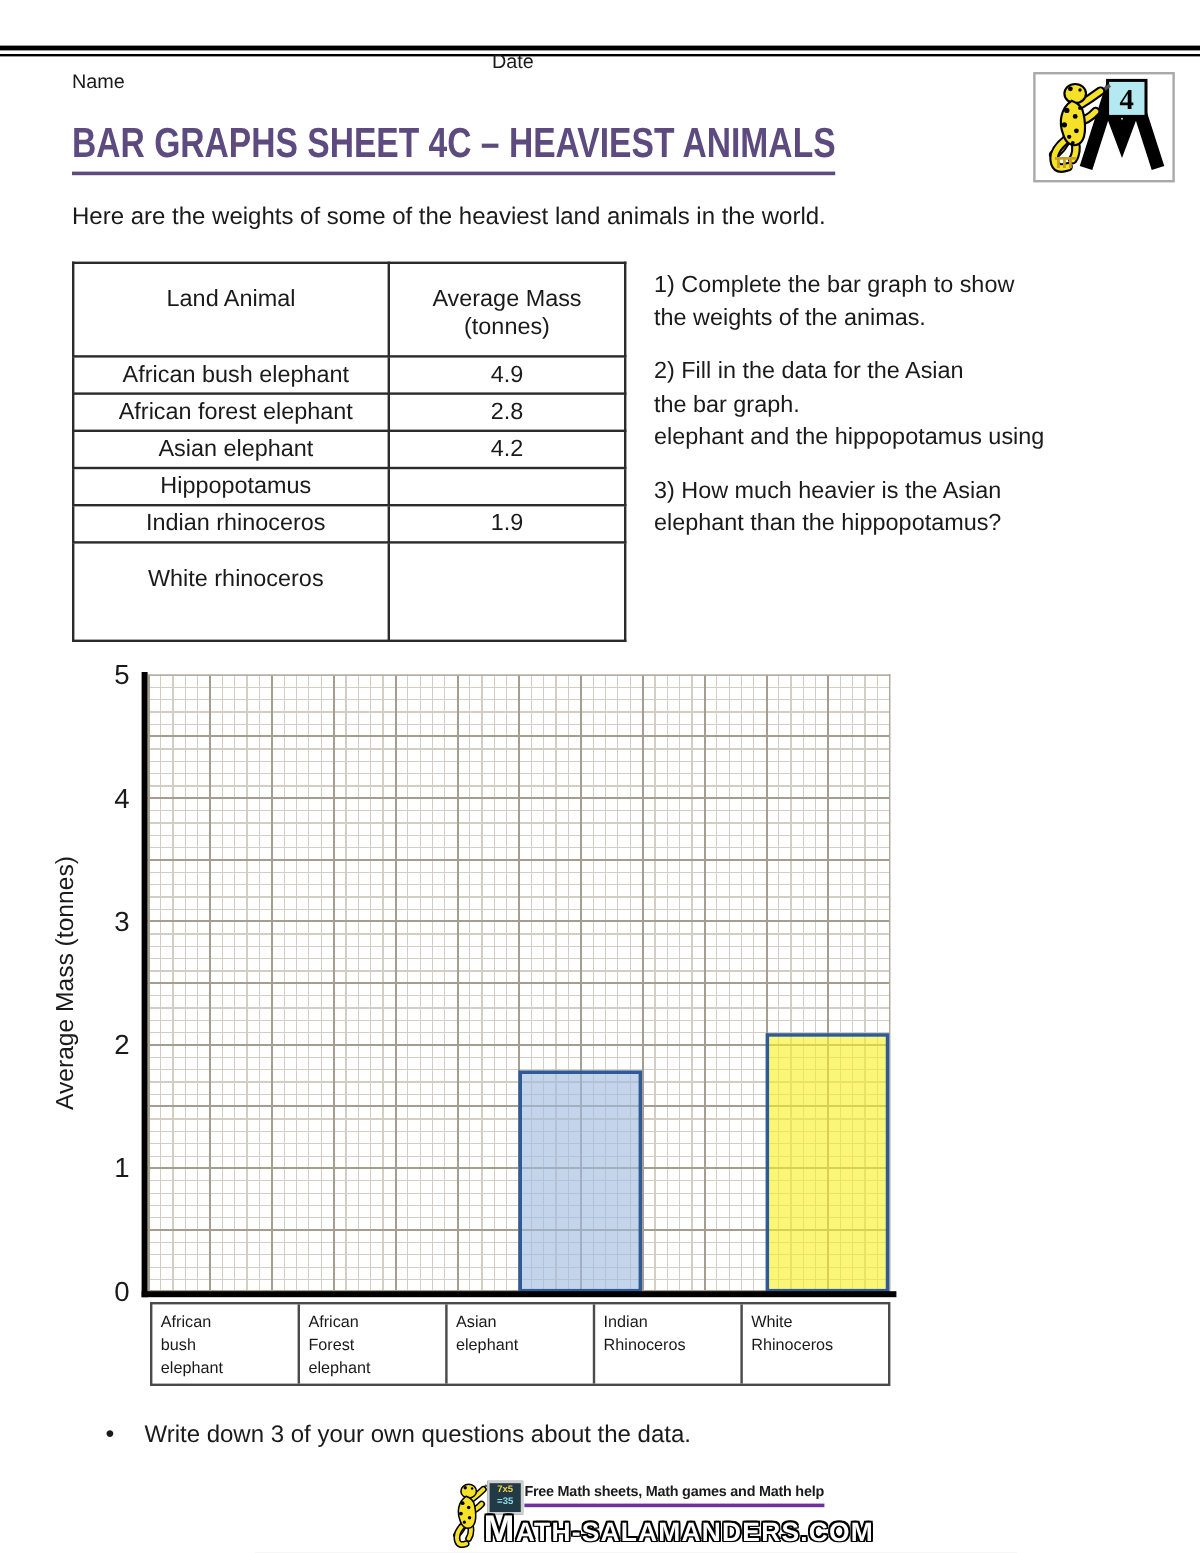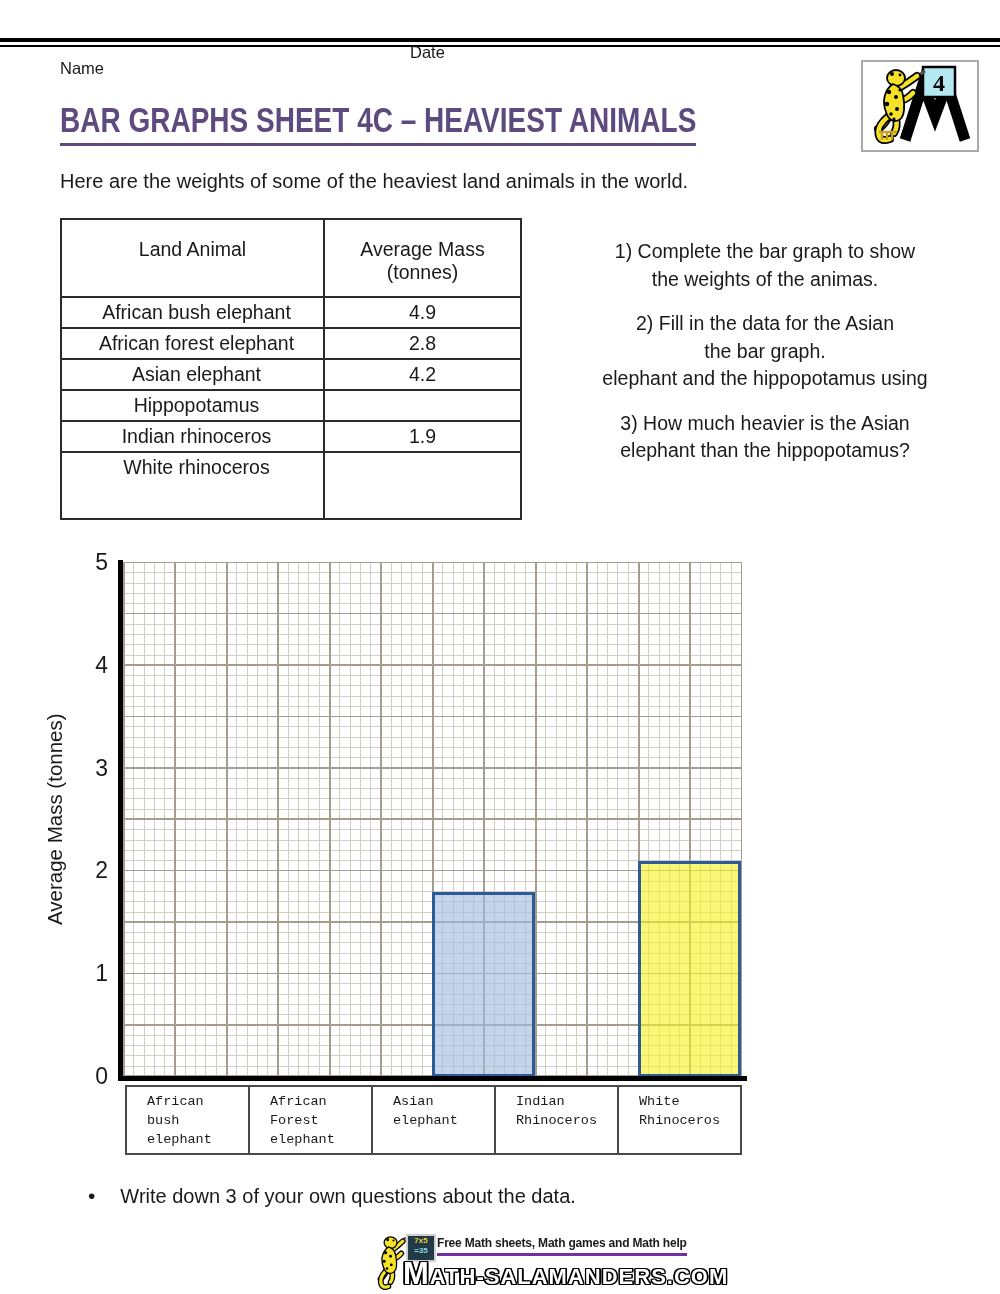--- a/index.html
+++ b/index.html
@@ -28,25 +28,25 @@
   
   .animal-table{position:absolute;left:60px;top:218px;border-collapse:collapse;font-size:19.5px;}
   .animal-table th,.animal-table td{border:2px solid #2b2b2b;padding:0;font-weight:normal;}
   .animal-table th{vertical-align:top;padding-top:18px;}
   .col-animal{width:261px;}
   .col-mass{width:195px;}
   .animal-table thead th{height:58px;text-align:center;}
   .animal-table tbody td{height:29px;}
   .animal-cell{text-align:center;padding-left:8px !important;}
   .mass-cell{text-align:center;}
-  .animal-table tbody tr:last-child td{height:62px;vertical-align:top;padding-top:3px;}
+  .animal-table tbody tr:last-child td{height:62px;vertical-align:top;padding-top:18px;}
 
   
   .questions{position:absolute;left:545px;top:222px;width:440px;font-size:19.5px;line-height:27.5px;}
-  .question{margin:16px 0 17px 0;text-align:center;}
+  .question{margin:2px 0 17px 0;}
 
   
   .y-axis-label{position:absolute;left:38px;top:562px;height:514px;width:34px;
                 writing-mode:vertical-rl;transform:rotate(180deg);
                 text-align:center;font-size:20.5px;line-height:34px;}
   .yticks{position:absolute;left:40px;top:562px;width:68px;height:514px;}
   .ytick{position:absolute;right:0;width:68px;height:30px;line-height:30px;
          text-align:right;font-size:23px;}
 
   .plot{position:absolute;left:123px;top:562px;width:618px;height:514px;background:#fff;
@@ -58,22 +58,22 @@
           repeating-linear-gradient(0deg,#d2cec4 0px,#d2cec4 1px,transparent 1px,transparent 10.28px);}
   .axis-y{position:absolute;left:118px;top:560px;width:5px;height:521px;background:#000;}
   .axis-x{position:absolute;left:118px;top:1076px;width:629px;height:5px;background:#000;}
 
   .bar{position:absolute;bottom:0;box-sizing:border-box;border:3px solid #2e5b97;}
   .bar-fill{position:absolute;left:0;top:0;right:0;bottom:0;}
 
   
   .xlabels{position:absolute;left:125px;top:1085px;width:617px;height:70px;display:flex;
            border:2px solid #4a4a4a;box-sizing:border-box;background:#fff;}
-  .xcell{flex:1;border-right:2px solid #4a4a4a;padding:5px 7px 0 20px;font-size:13.5px;
-         line-height:19px;box-sizing:border-box;overflow:hidden;font-family:Liberation Mono, monospace;}
+  .xcell{flex:1;border-right:2px solid #4a4a4a;padding:5px 7px 0 7px;font-size:13.5px;
+         line-height:19px;box-sizing:border-box;overflow:hidden;}
   .xcell:last-child{border-right:none;}
 
   
   .bullet-item{position:absolute;left:88px;top:1184px;font-size:20px;}
   .bullet-item::before{content:"\2022";margin-right:25px;font-size:21px;}
 
   
   .footer{position:absolute;left:0;top:1228px;width:1000px;height:66px;}
   .f-salamander{position:absolute;left:376px;top:6px;}
   .f-board{position:absolute;left:406px;top:6px;width:26px;height:24px;background:#223a46;

